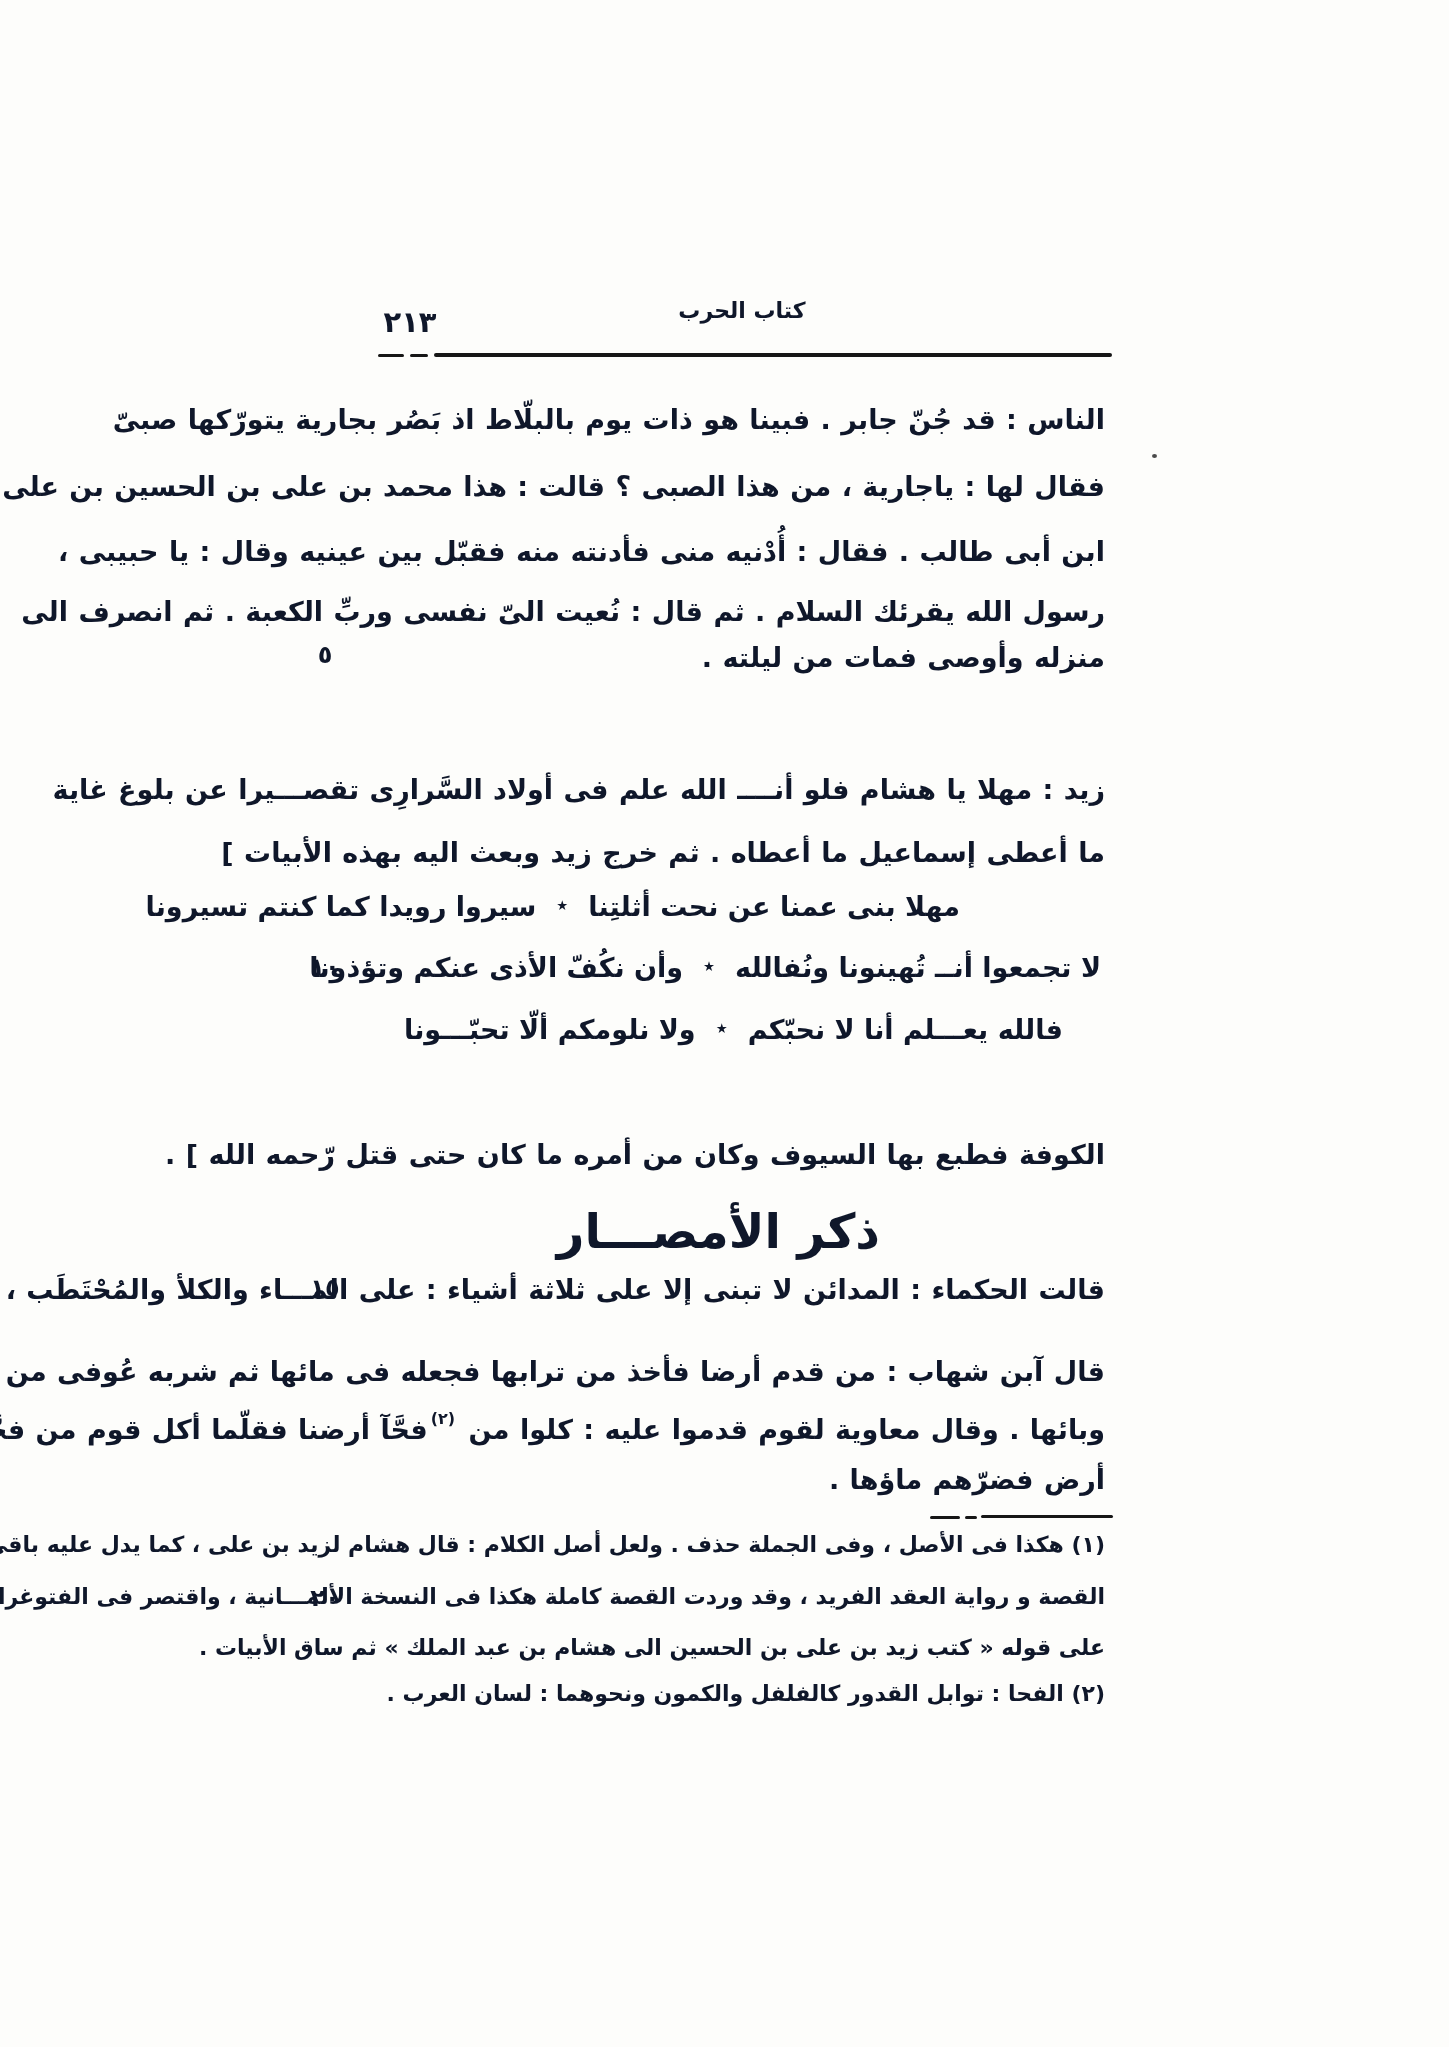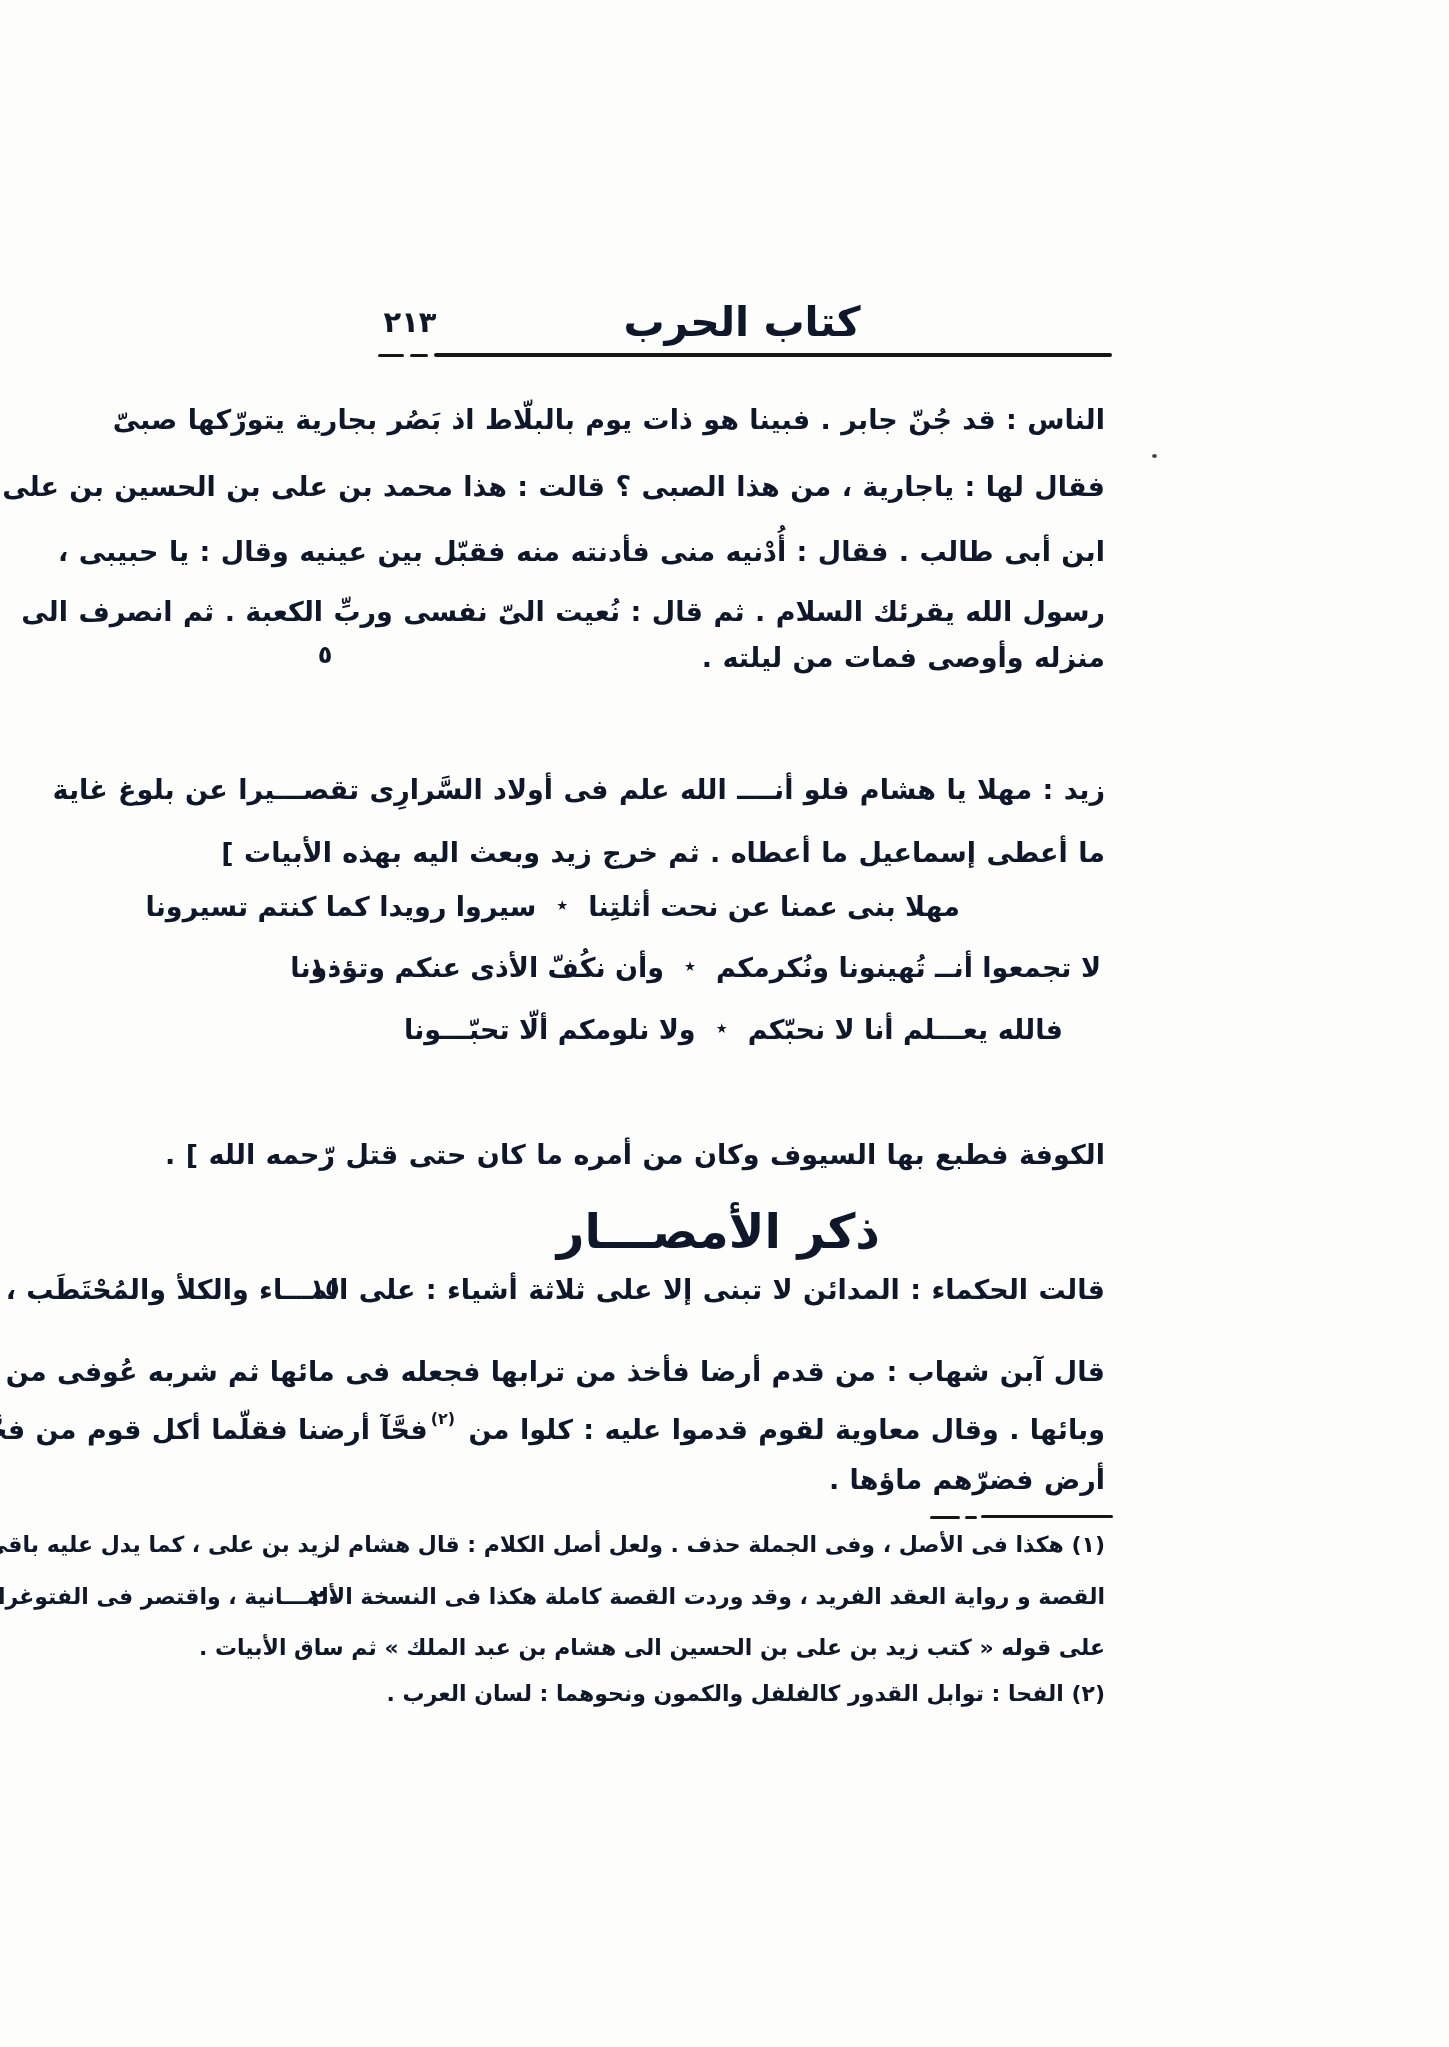--- a/index.html
+++ b/index.html
@@ -8,21 +8,21 @@
     width:1449px;height:2047px;
     margin:0 auto;
     background:#fdfdfb;
     overflow:hidden;
     font-family:"DejaVu Sans", sans-serif;
     color:#0f172a;
   }
   .hdr-title{
     position:absolute; top:298px; left:617px; width:250px;
     text-align:center; direction:rtl;
-    font-size:41px; font-weight:bold; white-space:nowrap;
+    font-size:22px; font-weight:bold; white-space:nowrap;
   }
   .hdr-num{
     position:absolute; top:305px; left:368px; width:84px;
     text-align:center; font-size:29px; font-weight:bold; direction:rtl;
   }
   .rule{position:absolute; background:#161616; height:4px; border-radius:2px;}
   .rule.thin{height:3px;}
   .bline{
     position:absolute; right:344px;
     direction:rtl; white-space:nowrap;
@@ -80,21 +80,21 @@
   <div class="bline" style="top:590px;">رسول الله يقرئك السلام . ثم قال : نُعيت الىّ نفسى وربِّ الكعبة .  ثم انصرف الى</div>
   <div class="bline" style="top:636px;">منزله وأوصى فمات من ليلته .</div>
 
   <div class="bline" style="top:768px;">زيد :  مهلا يا هشام فلو أنــــ الله علم فى أولاد السَّرارِى تقصـــيرا عن بلوغ غاية</div>
   <div class="bline" style="top:831px;">ما أعطى إسماعيل ما أعطاه .  ثم خرج زيد وبعث اليه بهذه الأبيات ]</div>
 
   <div class="verse" style="top:885px; right:489px;">
     <span>مهلا بنى عمنا عن نحت أثلتِنا</span><span class="sep">٭</span><span>سيروا رويدا كما كنتم تسيرونا</span>
   </div>
   <div class="verse" style="top:946px; right:348px;">
-    <span>لا تجمعوا أنــ تُهينونا ونُكرمكم</span><span class="sep">٭</span><span>وأن نكُفّ الأذى عنكم وتؤذونا</span>
+    <span>لا تجمعوا أنــ تُهينونا ونُفالله</span><span class="sep">٭</span><span>وأن نكُفّ الأذى عنكم وتؤذونا</span>
   </div>
   <div class="verse" style="top:1008px; right:386px;">
     <span>فالله يعـــلم أنا لا نحبّكم</span><span class="sep">٭</span><span>ولا نلومكم ألّا تحبّـــونا</span>
   </div>
 
   <div class="bline" style="top:1133px;">الكوفة فطبع بها السيوف وكان من أمره ما كان حتى قتل رّحمه الله ] .</div>
 
   <div class="heading">ذكر الأمصـــار</div>
 
   <div class="bline" style="top:1268px;">قالت الحكماء : المدائن لا تبنى إلا على ثلاثة أشياء : على المـــاء والكلأ والمُحْتَطَب ،</div>

